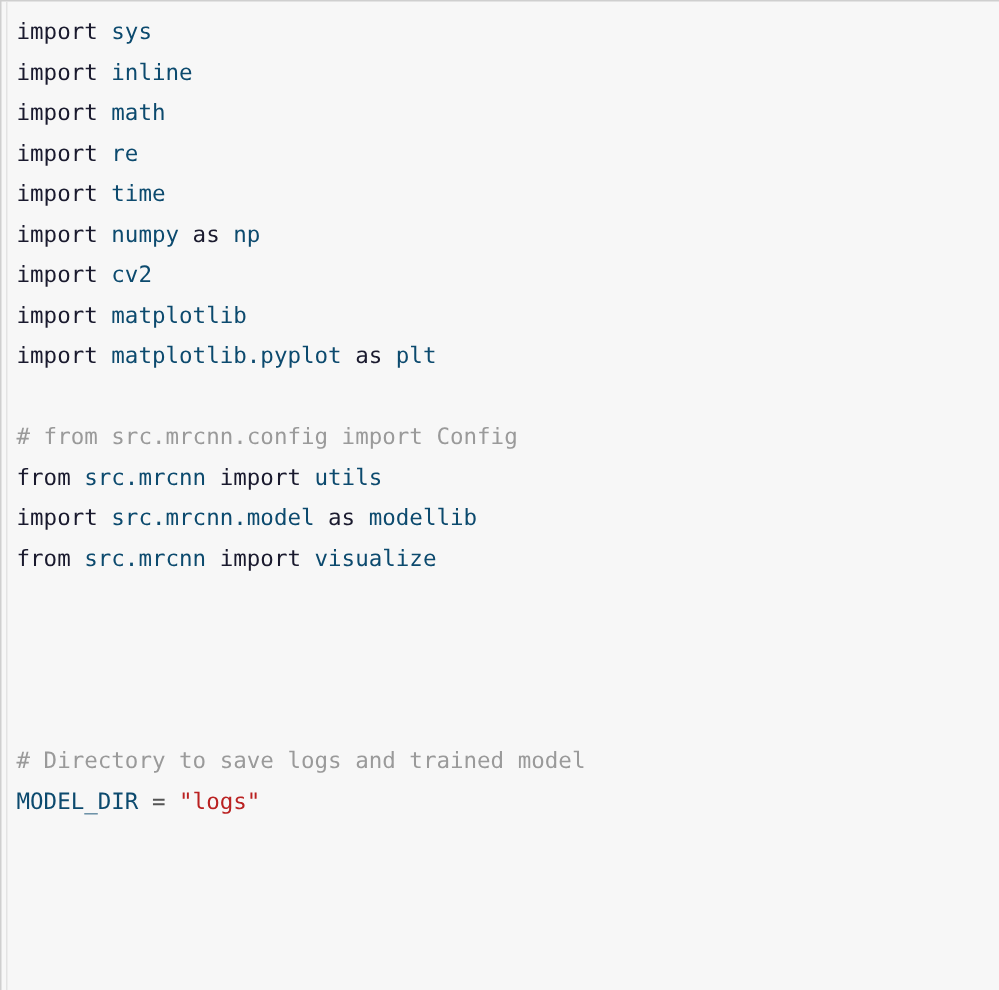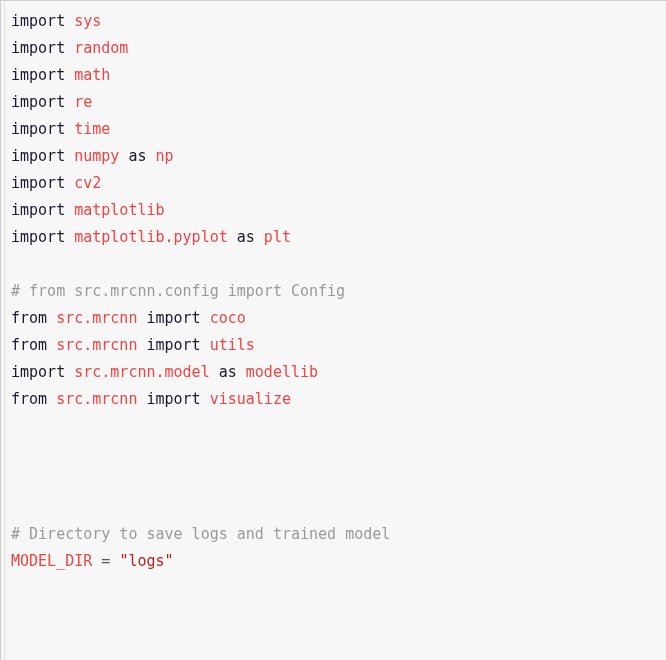--- a/index.html
+++ b/index.html
@@ -65,21 +65,21 @@
   .code-line.blank {
     
   }
 
   
   .tok-kw {
     color: #1a1a2e;
     font-weight: normal;
   }
   .tok-name {
-    color: #ef4444;
+    color: #0c4a6e;
   }
   .tok-str {
     color: #ba2121;
   }
   .tok-comment {
     color: #9a9a9a;
     margin-top: 20px;
   }
   .tok-magic {
     color: #3a3a3a;
@@ -89,31 +89,30 @@
   }
 </style>
 </head>
 <body>
 
 <div class="notebook">
   <div class="cell">
     <div class="cell-gutter"></div>
     <div class="code-area" id="code-area">
         <div class="code-line"><span class="tok-kw">import</span><span class="tok-name"> sys</span></div>
-        <div class="code-line"><span class="tok-kw">import</span><span class="tok-name"> random</span></div>
+        <div class="code-line"><span class="tok-kw">import</span><span class="tok-name"> inline</span></div>
         <div class="code-line"><span class="tok-kw">import</span><span class="tok-name"> math</span></div>
         <div class="code-line"><span class="tok-kw">import</span><span class="tok-name"> re</span></div>
         <div class="code-line"><span class="tok-kw">import</span><span class="tok-name"> time</span></div>
         <div class="code-line"><span class="tok-kw">import</span><span class="tok-name"> numpy </span><span class="tok-kw">as</span><span class="tok-name"> np</span></div>
         <div class="code-line"><span class="tok-kw">import</span><span class="tok-name"> cv2</span></div>
         <div class="code-line"><span class="tok-kw">import</span><span class="tok-name"> matplotlib</span></div>
         <div class="code-line"><span class="tok-kw">import</span><span class="tok-name"> matplotlib.pyplot </span><span class="tok-kw">as</span><span class="tok-name"> plt</span></div>
         <div class="code-line blank">&nbsp;</div>
         <div class="code-line"><span class="tok-comment"># from src.mrcnn.config import Config</span></div>
-        <div class="code-line"><span class="tok-kw">from</span><span class="tok-name"> src.mrcnn </span><span class="tok-kw">import</span><span class="tok-name"> coco</span></div>
         <div class="code-line"><span class="tok-kw">from</span><span class="tok-name"> src.mrcnn </span><span class="tok-kw">import</span><span class="tok-name"> utils</span></div>
         <div class="code-line"><span class="tok-kw">import</span><span class="tok-name"> src.mrcnn.model </span><span class="tok-kw">as</span><span class="tok-name"> modellib</span></div>
         <div class="code-line"><span class="tok-kw">from</span><span class="tok-name"> src.mrcnn </span><span class="tok-kw">import</span><span class="tok-name"> visualize</span></div>
         <div class="code-line blank">&nbsp;</div>
         <div class="code-line blank">&nbsp;</div>
         <div class="code-line blank">&nbsp;</div>
         <div class="code-line blank">&nbsp;</div>
         <div class="code-line"><span class="tok-comment"># Directory to save logs and trained model</span></div>
         <div class="code-line"><span class="tok-name">MODEL_DIR </span><span class="tok-op">= </span><span class="tok-str">"logs"</span></div>
         <div class="code-line blank">&nbsp;</div>

